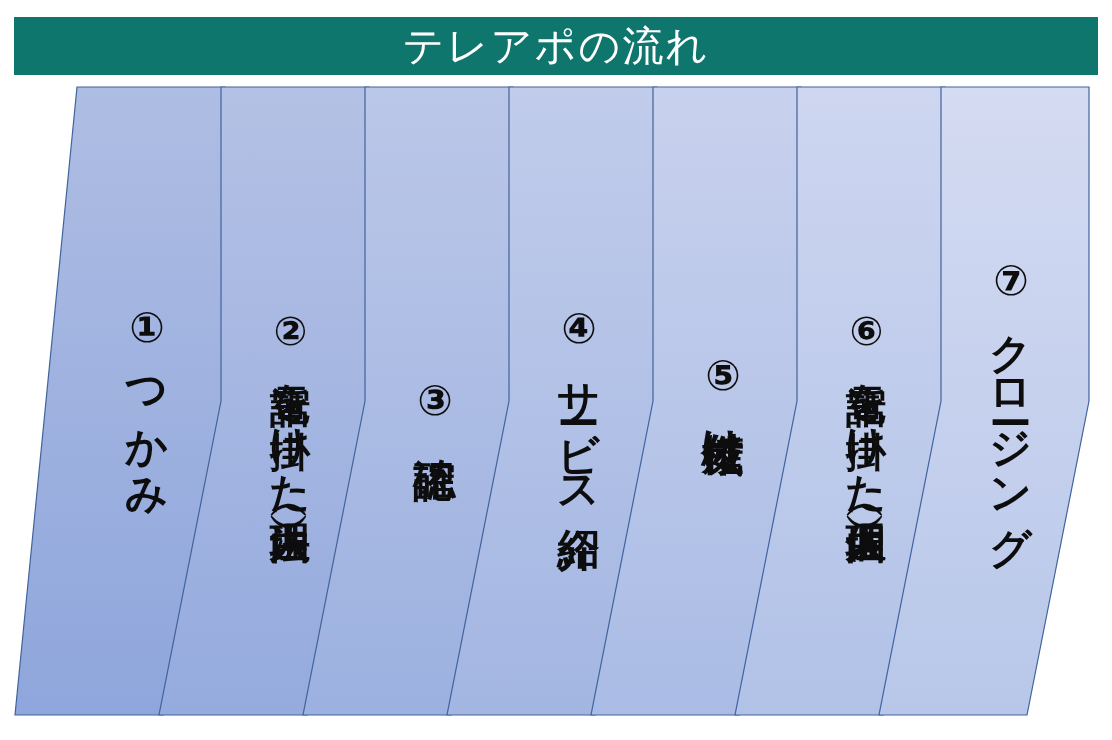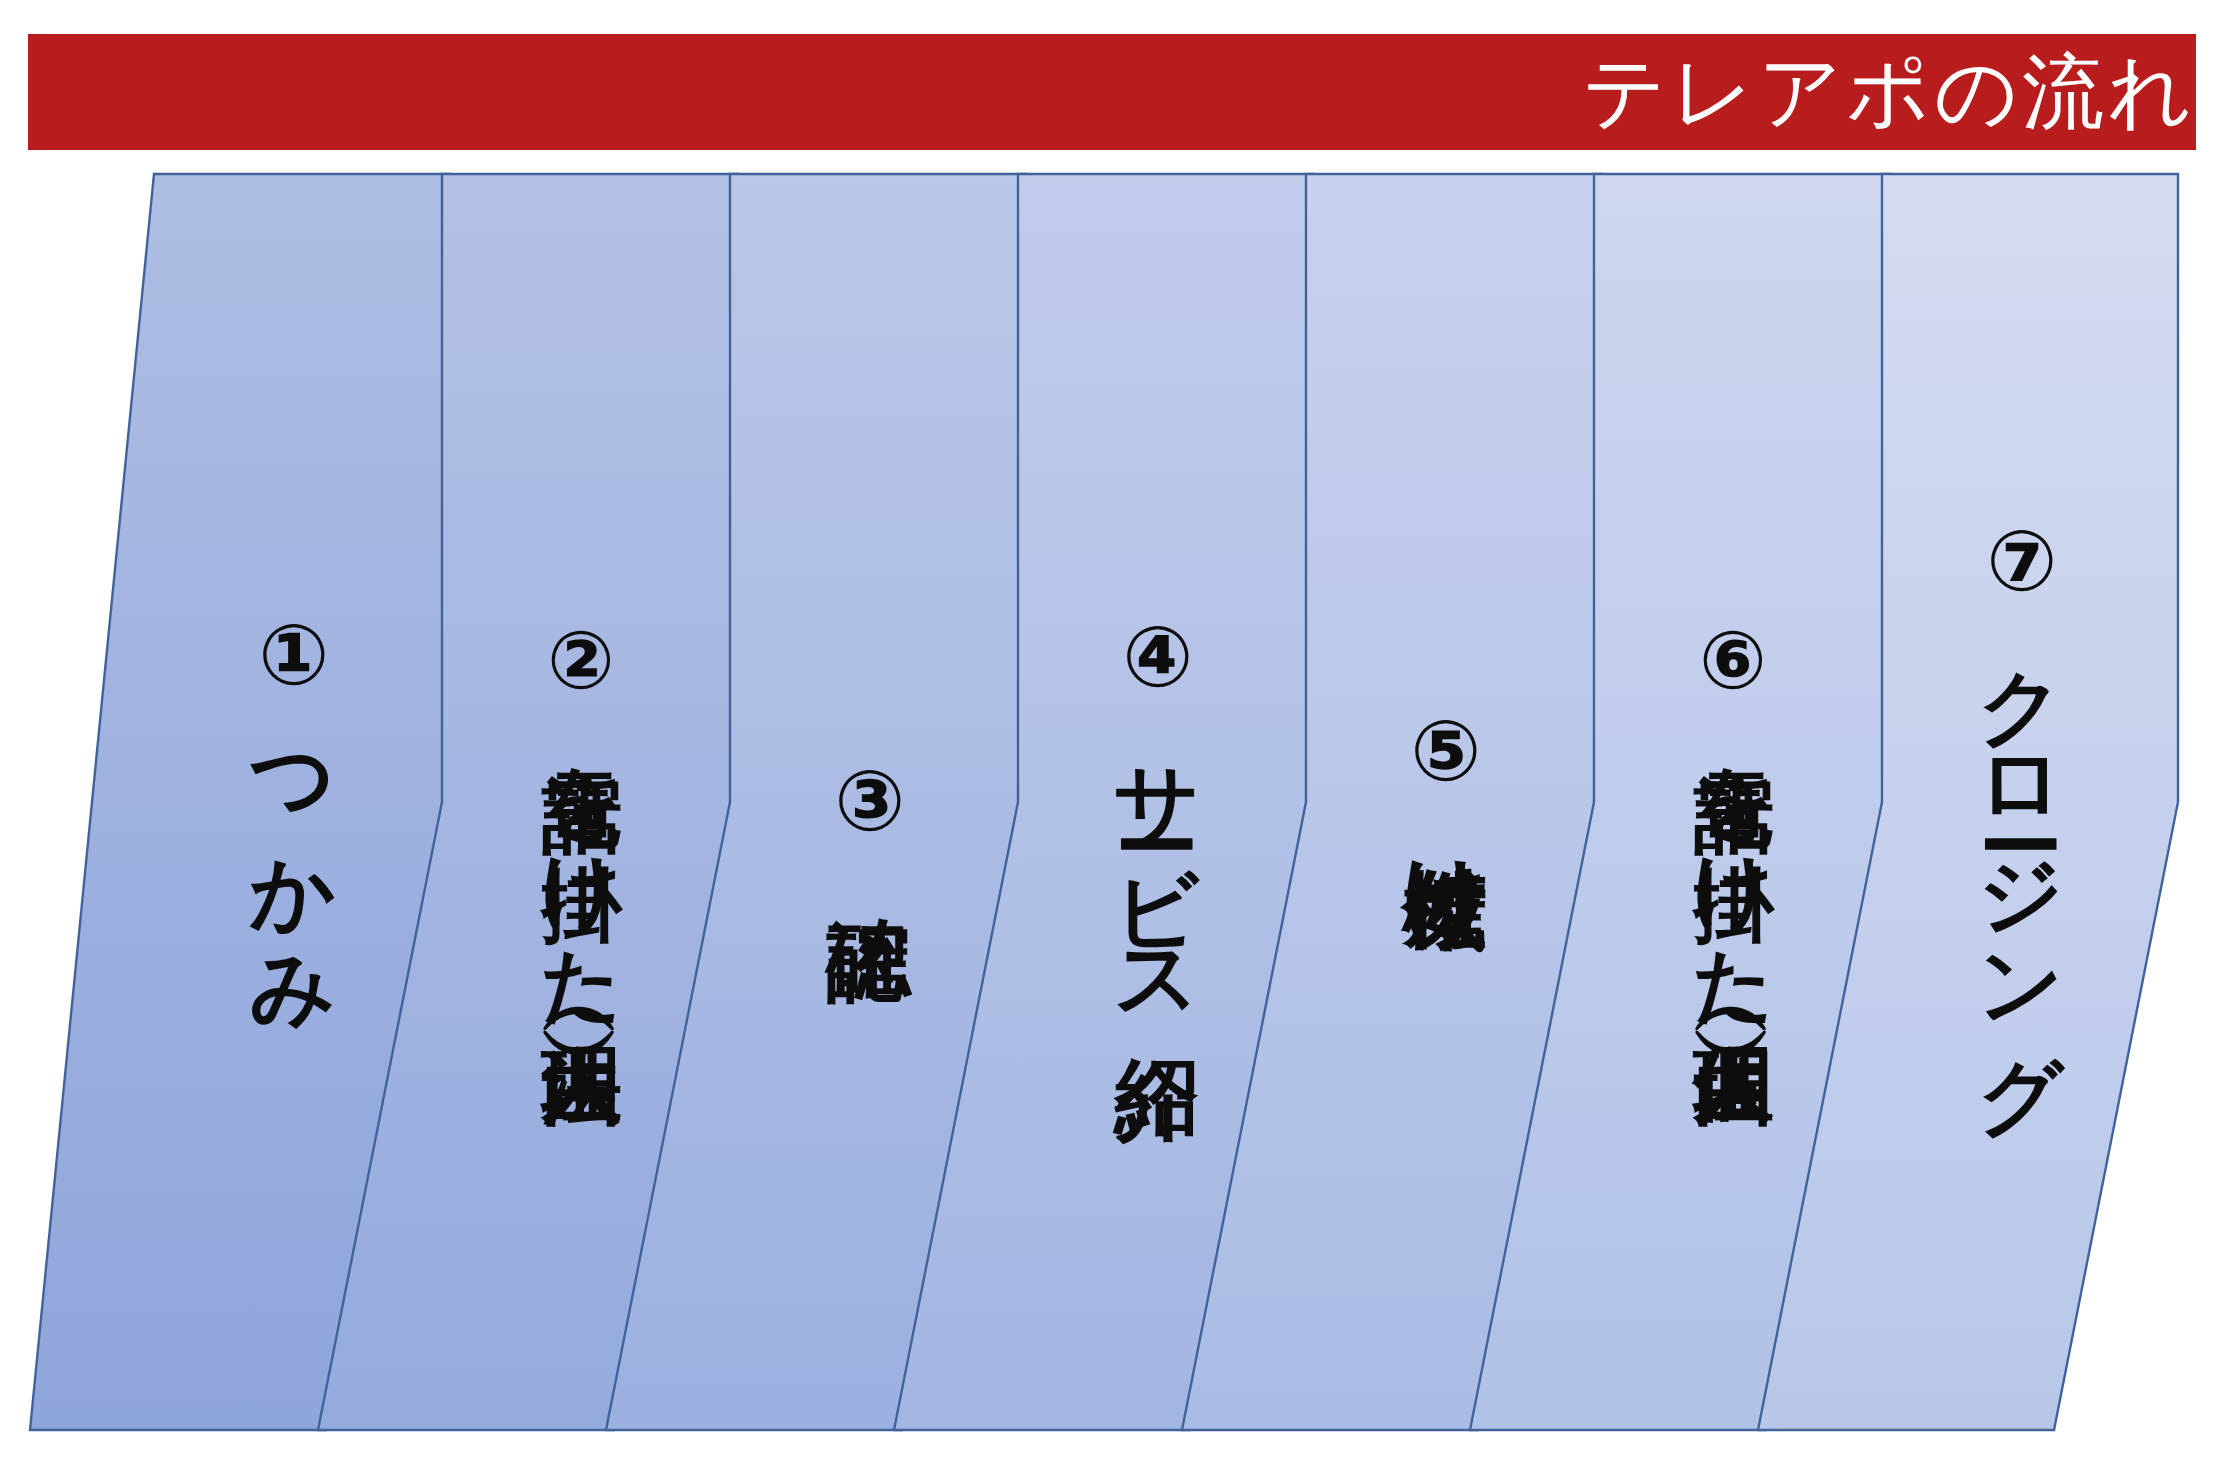--- a/index.html
+++ b/index.html
@@ -21,24 +21,24 @@
     height: 740px;
     background: #ffffff;
   }
   
   #title-banner {
     position: absolute;
     left: 14px;
     top: 17px;
     width: 1084px;
     height: 58px;
-    background: #b91c1c;
+    background: #0f766e;
     display: flex;
     align-items: center;
-    justify-content: flex-end;
+    justify-content: center;
     box-sizing: border-box;
   }
   #title-text {
     color: #ffffff;
     font-size: 41px;
     line-height: 1;
     font-weight: 300;
     letter-spacing: 2px;
     white-space: nowrap;
     font-family: "DejaVu Sans", "Liberation Sans", sans-serif;

